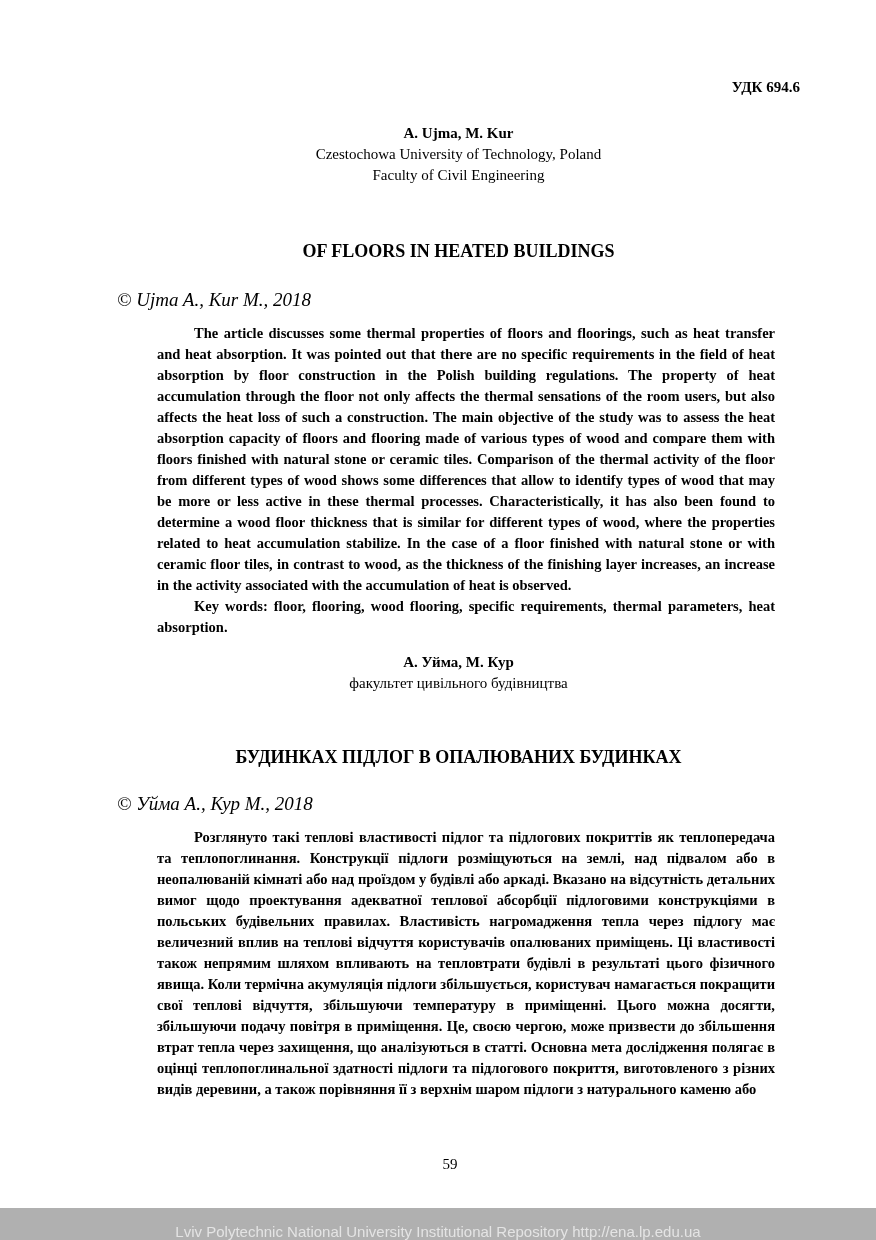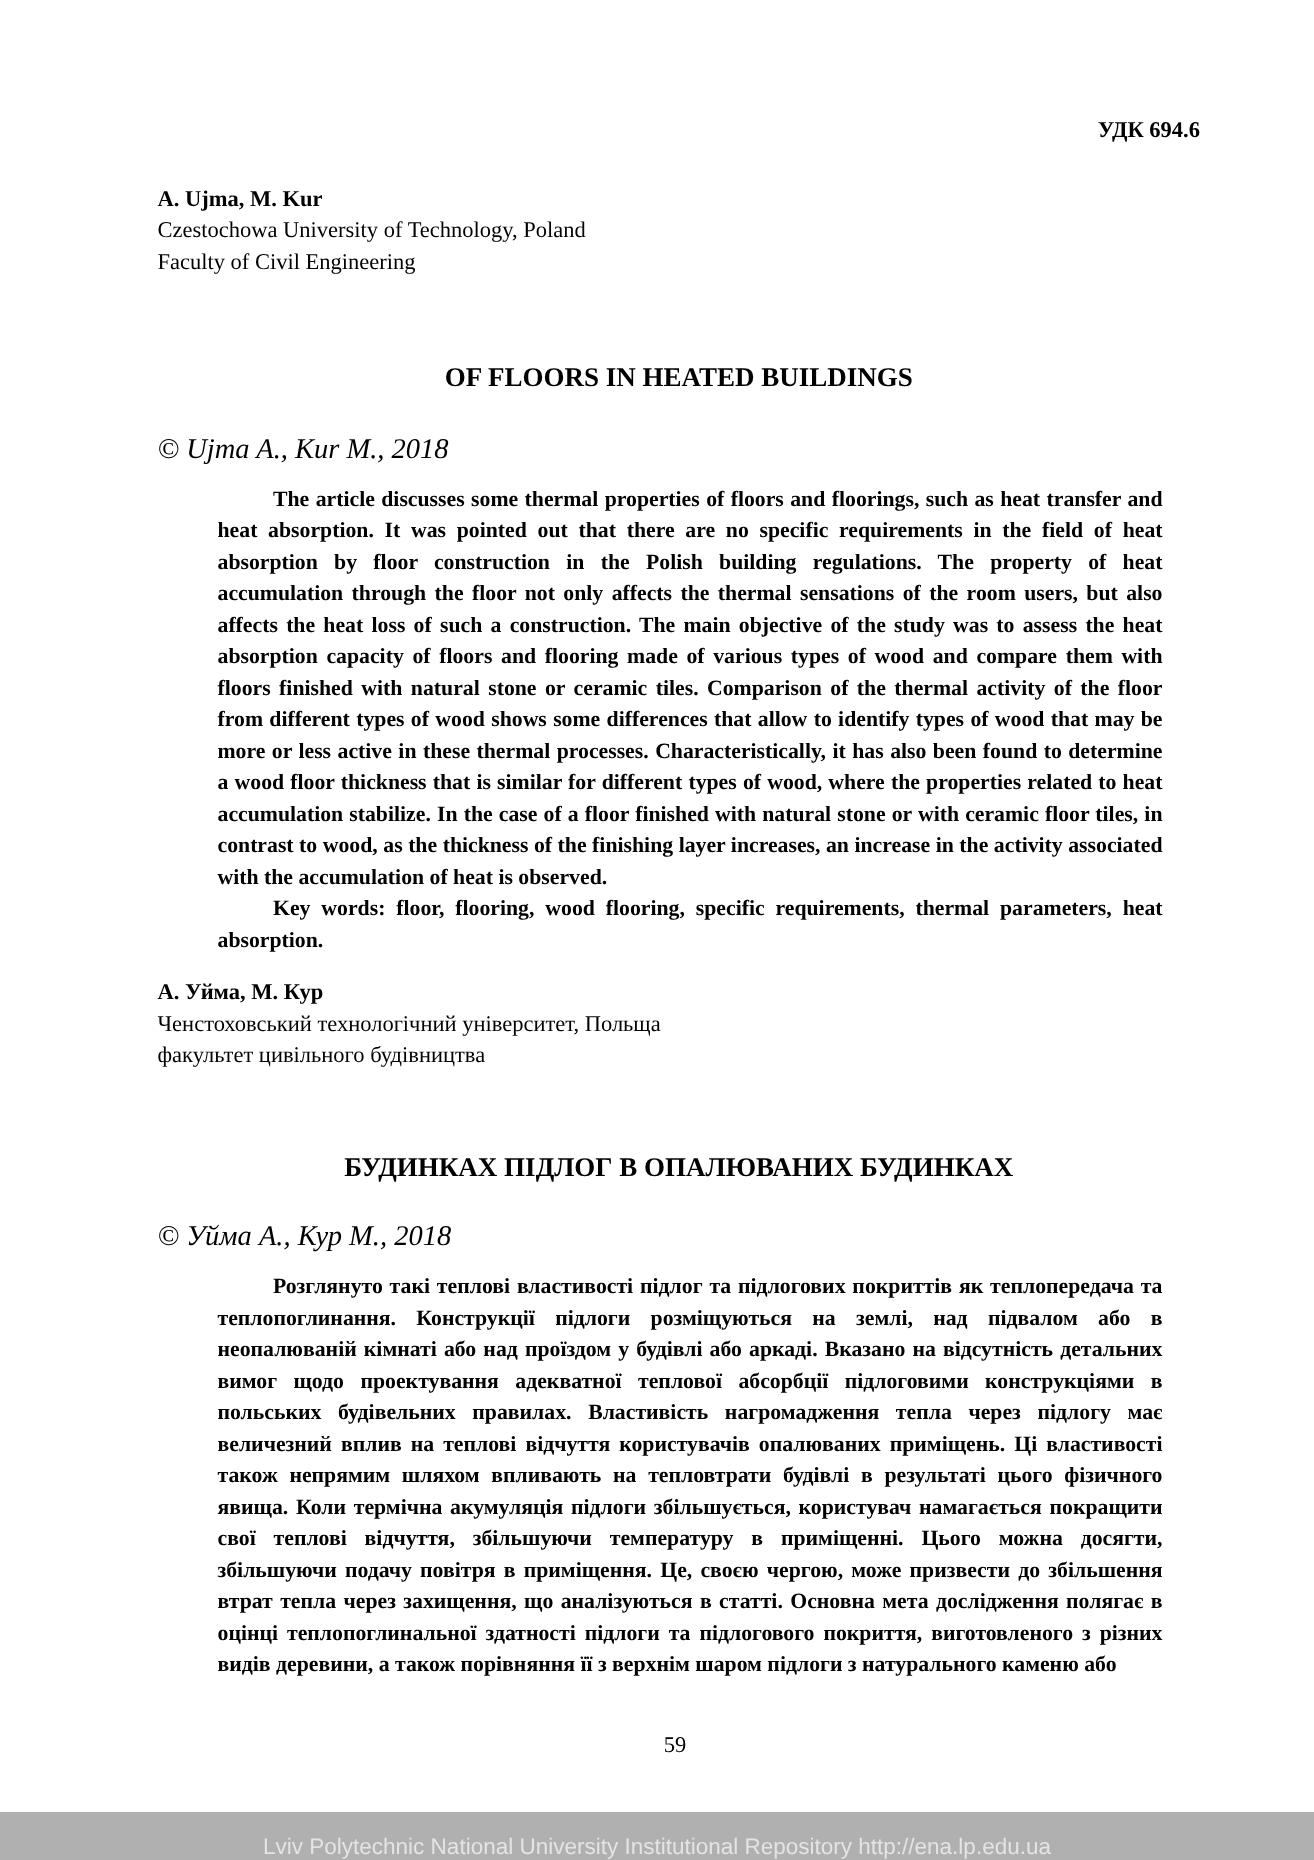--- a/index.html
+++ b/index.html
@@ -11,30 +11,31 @@
     position: relative;
     width: 876px;
     height: 1240px;
     background: #ffffff;
     color: #000000;
     font-family: "Liberation Serif", serif;
     overflow: hidden;
   }
   .content {
     padding: 78px 76px 0 105px;
+    margin-left: 12px;
   }
   .udc {
     text-align: right;
     font-weight: bold;
     font-size: 15px;
     line-height: 19px;
   }
   .authors-block {
     margin-top: 26px;
-    text-align: left;
+    text-align: center;
     font-size: 15px;
     line-height: 21px;
   }
   .authors-block .authors-name {
     font-weight: bold;
   }
   .paper-title {
     margin: 26px 0 0 0;
     text-align: center;
     font-weight: bold;
@@ -110,21 +111,20 @@
       <span>OF FLOORS IN HEATED BUILDINGS</span>
     </h1>
 
     <div class="copyright">© Ujma A., Kur M., 2018</div>
 
     <p class="abstract">The article discusses some thermal properties of floors and floorings, such as heat transfer and heat absorption. It was pointed out that there are no specific requirements in the field of heat absorption by floor construction in the Polish building regulations. The property of heat accumulation through the floor not only affects the thermal sensations of the room users, but also affects the heat loss of such a construction. The main objective of the study was to assess the heat absorption capacity of floors and flooring made of various types of wood and compare them with floors finished with natural stone or ceramic tiles. Comparison of the thermal activity of the floor from different types of wood shows some differences that allow to identify types of wood that may be more or less active in these thermal processes. Characteristically, it has also been found to determine a wood floor thickness that is similar for different types of wood, where the properties related to heat accumulation stabilize. In the case of a floor finished with natural stone or with ceramic floor tiles, in contrast to wood, as the thickness of the finishing layer increases, an increase in the activity associated with the accumulation of heat is observed.</p>
     <p class="abstract keywords">Key words: floor, flooring, wood flooring, specific requirements, thermal parameters, heat absorption.</p>
 
     <div class="authors-block uk-block">
       <div class="authors-name">А. Уйма, М. Кур</div>
-      <div>Ченстоховський технологічний університет, Польща</div>
       <div>факультет цивільного будівництва</div>
     </div>
 
     <h1 class="paper-title title-uk">
       <br>
       <span>БУДИНКАХ ПІДЛОГ В ОПАЛЮВАНИХ БУДИНКАХ</span>
     </h1>
 
     <div class="copyright copyright-uk">© Уйма А., Кур М., 2018</div>
 

